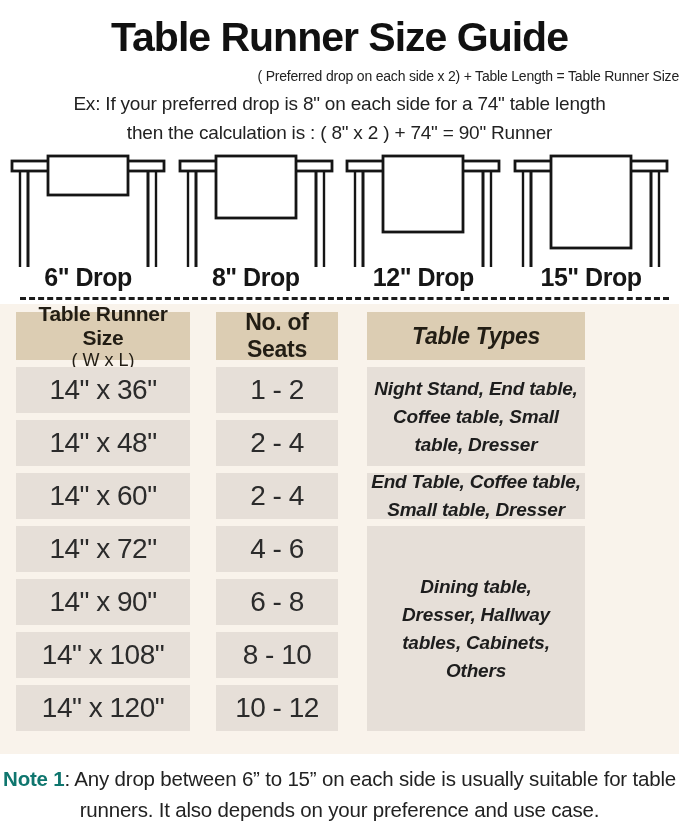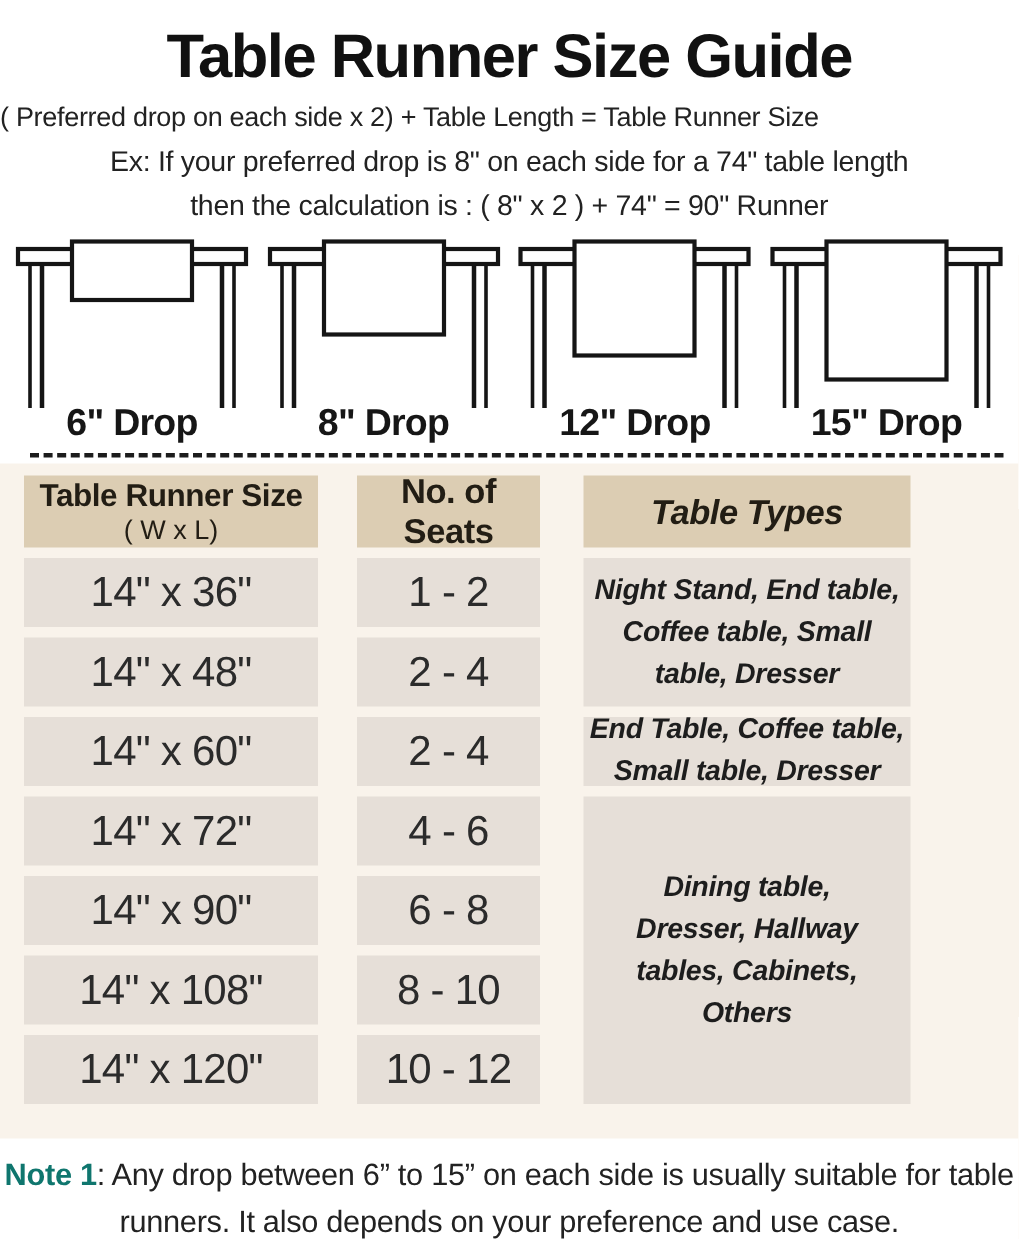--- a/index.html
+++ b/index.html
@@ -16,22 +16,22 @@
   
   .title {
     text-align: center;
     font-size: 41px;
     font-weight: 700;
     letter-spacing: -1px;
     color: #111;
     padding-top: 14px;
   }
   .formula {
-    text-align: left;
-    font-size: 18px;
+    text-align: right;
+    font-size: 14px;
     color: #222;
     margin-top: 7px;
     letter-spacing: -0.2px;
     white-space: nowrap;
   }
   .example-1 {
     text-align: center;
     font-size: 19px;
     color: #222;
     margin-top: 9px;
@@ -79,21 +79,21 @@
   
   .size-section {
     margin-top: 4px;
     background: #f9f3eb;
     height: 450px;
     padding: 8px 13px 0 16px;
     display: flex;
     gap: 0;
   }
   .col { display: flex; flex-direction: column; gap: 7px; }
-  .col-sizes { width: 196px; margin-right: 26px; }
+  .col-sizes { width: 174px; margin-right: 26px; }
   .col-seats { width: 122px; margin-right: 29px; }
   .col-types { width: 218px; font-style: italic; }
 
   .cell {
     display: flex;
     flex-direction: column;
     align-items: center;
     justify-content: center;
     text-align: center;
   }

